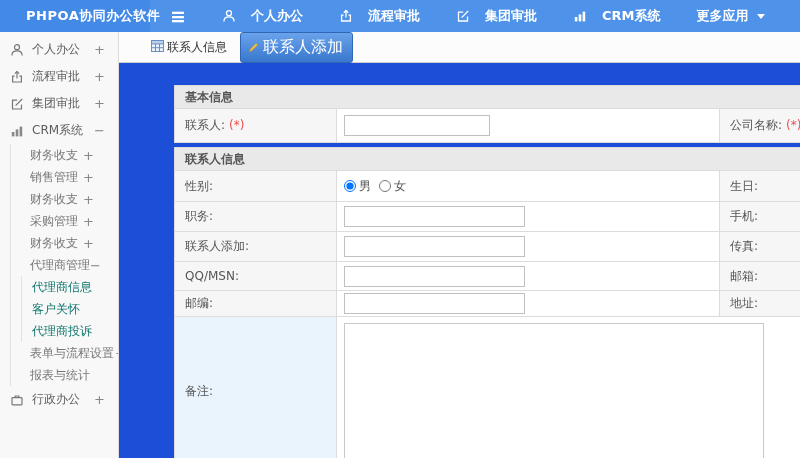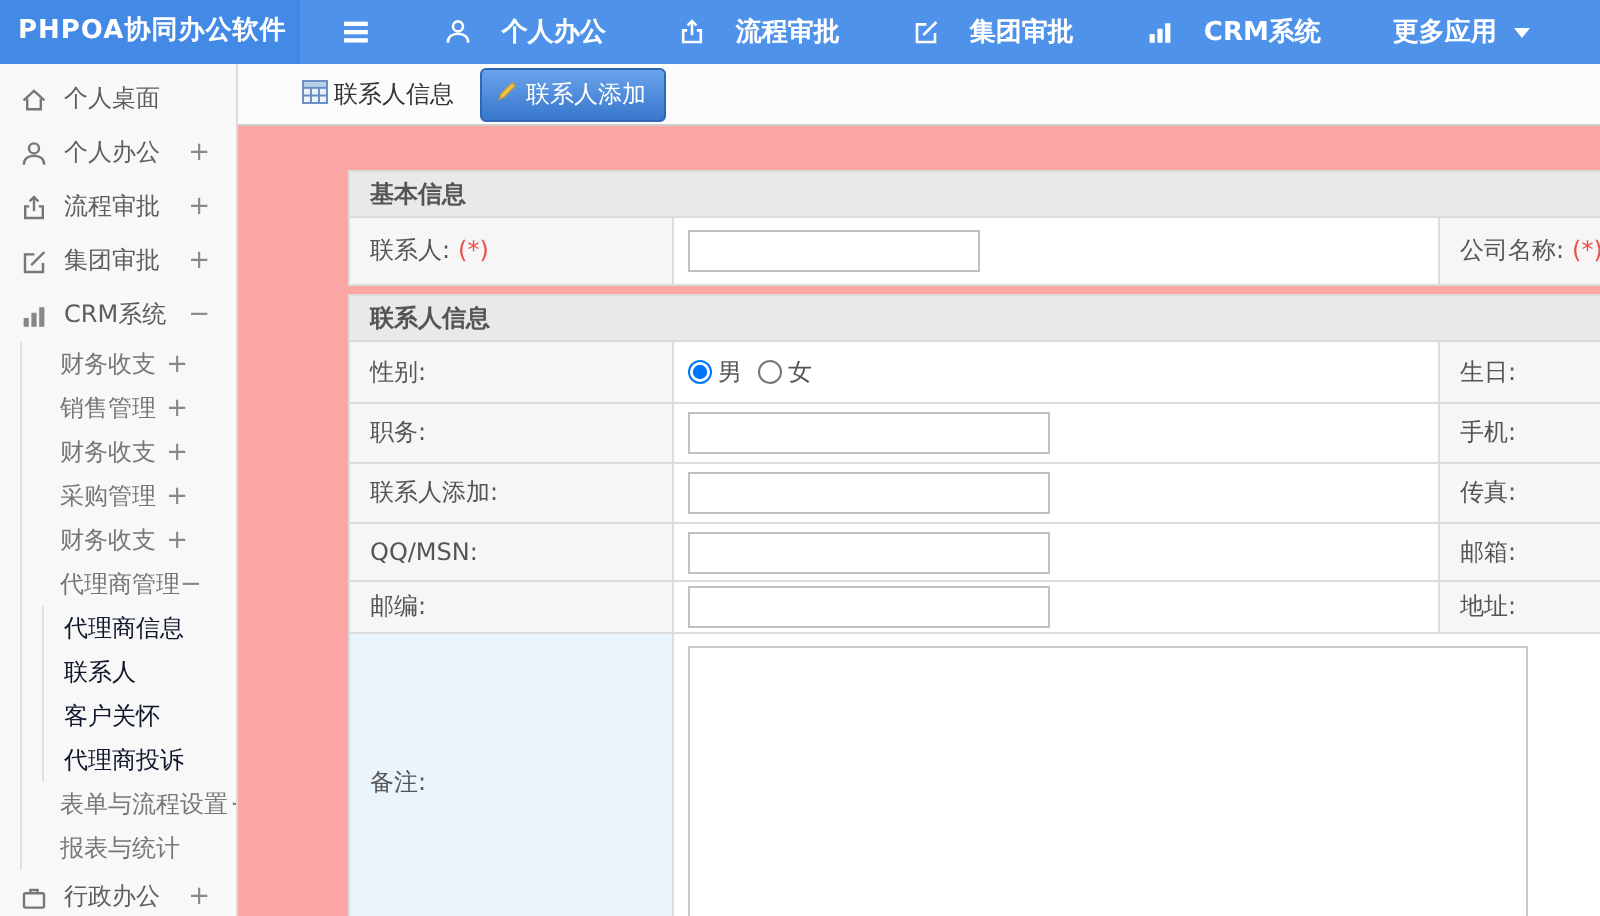--- a/index.html
+++ b/index.html
@@ -1,60 +1,60 @@
 <!DOCTYPE html>
 <html><head>
 <meta charset="utf-8">
 <style>
   * { margin:0; padding:0; box-sizing:border-box; }
   html,body { width:800px; height:458px; overflow:hidden; background:#fff;
               font-family:"DejaVu Sans","Liberation Sans",sans-serif; }
 
   
   .topbar { display:flex; align-items:center; height:32px; background:#4e92ea; }
-  .brand { width:150px; height:32px; line-height:32px; padding-left:9px;
+  .brand { width:150px; height:32px; line-height:32px; padding-left:26px;
            background:#4389e6; color:#fff; font-size:13px; font-weight:bold;
            letter-spacing:.5px; white-space:nowrap; }
   .hamburger { margin-left:20px; color:#fff; font-size:19px; font-weight:bold;
                cursor:pointer; line-height:32px; }
   .topnav { display:flex; align-items:center; }
   .topnav-item { display:flex; align-items:center; gap:7px; margin-left:36px;
                  color:#fff; font-size:13px; font-weight:bold; cursor:pointer;
                  white-space:nowrap; }
   .caret { width:0; height:0; border-left:4px solid transparent;
            border-right:4px solid transparent; border-top:5px solid #fff;
            margin-left:2px; }
 
   
   .main { display:flex; height:426px; }
   .sidebar { width:119px; background:#f8f8f8; border-right:1px solid #dcdcdc;
              padding-top:4px; overflow:hidden; flex:none; }
-  .content { flex:1; background:#fca5a5; overflow:hidden; }
+  .content { flex:1; background:#1d4ed8; overflow:hidden; }
 
   
   .s-item { display:flex; align-items:center; color:#5d5d5d; font-size:12px;
             cursor:pointer; }
   .lv0 { height:27px; padding-left:10px; }
   .s-ico { width:14px; height:14px; margin-right:8px; display:inline-flex;
            align-items:center; justify-content:center; flex:none; }
   .s-label { white-space:nowrap; }
   .lv0 .s-exp { margin-left:auto; margin-right:13px; color:#888; font-size:13px; }
   .s-group { margin-left:10px; border-left:1px solid #e2e2e2; }
   .grpA > .s-item { height:22px; padding-left:19px; color:#777; }
   .grpA > .s-item .s-exp { margin-left:auto; margin-right:24px; color:#888; font-size:13px; }
   .grpA > .s-item .s-exp.inline { margin-left:1px; margin-right:0; }
-  .grpB > .s-item { height:22px; padding-left:10px; color:#0f172a; }
+  .grpB > .s-item { height:22px; padding-left:10px; color:#0f766e; }
 
   
   .tabstrip { display:flex; align-items:center; height:31px; background:#fcfcfc;
               border-bottom:1px solid #cfcfcf; padding-left:32px; }
   .tab-plain { display:flex; align-items:center; gap:3px; font-size:12px;
                color:#333; cursor:pointer; }
   .tab-active { display:flex; align-items:center; gap:4px; margin-left:13px;
-                padding:4px 9px 4px 7px; font-size:12px; color:#fff;
+                padding:4px 9px 4px 7px; font-size:16px; color:#fff;
                 background:linear-gradient(#6aa3ea,#3877cd);
                 border:1px solid #2f66b5; border-radius:3px; cursor:pointer;justify-content:center; }
 
   
   .form-wrap { margin:22px 0 0 55px; }
   table.frm { border-collapse:collapse; width:700px; table-layout:fixed;
               background:#fff; }
   table.frm td { border:1px solid #dcdcdc; font-size:12px; color:#555;
                  vertical-align:middle; }
   .sec-hdr { background:#e9e9e9; font-weight:bold; color:#444;
@@ -125,30 +125,20 @@
     </div>
   </div>
 </div>
 
 <div class="main">
 
   <div class="sidebar">
     <div class="s-item lv0">
       <span class="s-ico">
         <svg width="14" height="14" viewBox="0 0 14 14" fill="none" stroke="#777" stroke-width="1.2">
-            <path d="M1.8 7.2 L7 2.4 L12.2 7.2"></path>
-            <path d="M3.6 6.2 V11.6 H10.4 V6.2"></path>
-          </svg>
-      </span>
-      <span class="s-label">个人桌面</span>
-      <span class="s-exp"></span>
-    </div>
-    <div class="s-item lv0">
-      <span class="s-ico">
-        <svg width="14" height="14" viewBox="0 0 14 14" fill="none" stroke="#777" stroke-width="1.2">
             <circle cx="7" cy="4.2" r="2.5"></circle>
             <path d="M1.9 12.4 C1.9 9.4 4.1 7.9 7 7.9 C9.9 7.9 12.1 9.4 12.1 12.4"></path>
           </svg>
       </span>
       <span class="s-label">个人办公</span>
       <span class="s-exp">+</span>
     </div>
     <div class="s-item lv0">
       <span class="s-ico">
         <svg width="14" height="14" viewBox="0 0 14 14" fill="none" stroke="#777" stroke-width="1.2">
@@ -204,23 +194,20 @@
         <span class="s-exp">+</span>
       </div>
       <div class="s-item">
         <span class="s-label">代理商管理</span>
         <span class="s-exp">−</span>
       </div>
 
       <div class="s-group grpB">
         <div class="s-item">
           <span class="s-label">代理商信息</span>
-        </div>
-        <div class="s-item">
-          <span class="s-label">联系人</span>
         </div>
         <div class="s-item">
           <span class="s-label">客户关怀</span>
         </div>
         <div class="s-item">
           <span class="s-label">代理商投诉</span>
         </div>
       </div>
 
       <div class="s-item">

